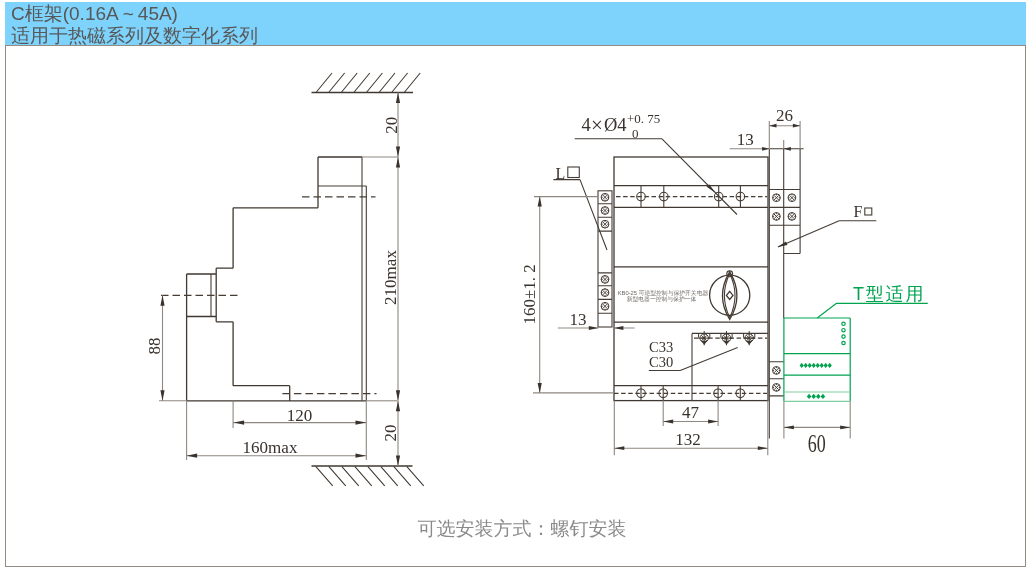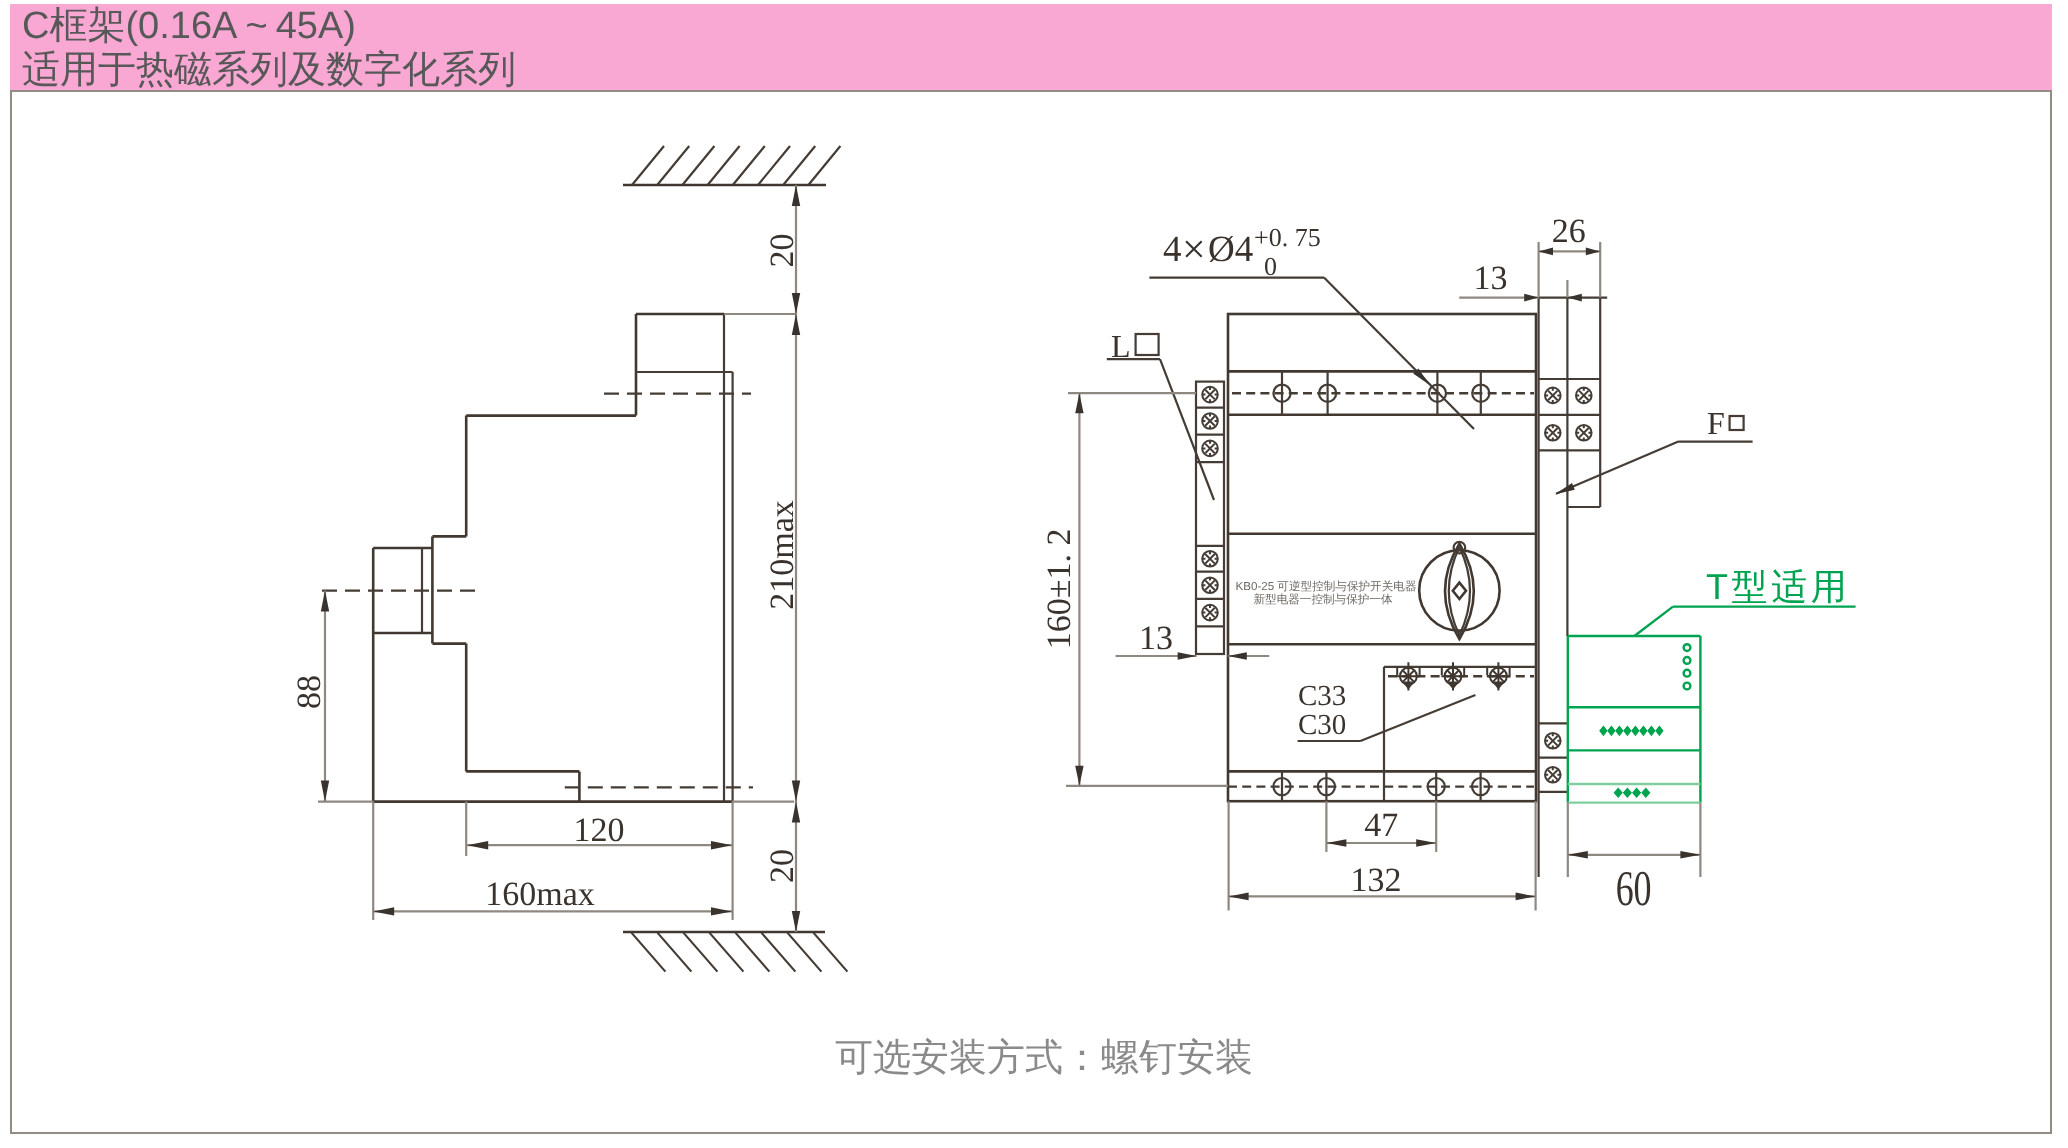--- a/index.html
+++ b/index.html
@@ -1,16 +1,16 @@
 <!DOCTYPE html>
 <html><head>
 <meta charset="utf-8">
 <style>
 html,body{margin:0;padding:0;width:1034px;height:574px;background:#fff;font-family:"Liberation Sans",sans-serif;overflow:hidden;}
-.hdr{position:absolute;filter:brightness(1);left:5px;top:2px;width:1021px;height:43px;background:#f9a8d4;color:#585858;font-size:19px;line-height:21.5px;padding:1px 16px 0 6px;box-sizing:border-box;}
+.hdr{position:absolute;filter:brightness(1);left:5px;top:2px;width:1021px;height:43px;background:#7dd3fc;color:#585858;font-size:19px;line-height:21.5px;padding:1px 16px 0 6px;box-sizing:border-box;}
 .panel{position:absolute;left:5px;top:45px;width:1021px;height:522px;background:#fff;border:1px solid #948c84;box-sizing:border-box;}
 .foot{position:absolute;filter:brightness(1);top:516px;left:5px;width:1034px;text-align:center;font-size:19px;color:#8a8a8a;}
 svg.main{position:absolute;left:0;top:0;filter:brightness(1);}
 .k{stroke:#413931;stroke-width:1.3;fill:none}
 .k2{stroke:#453d35;stroke-width:1.1;fill:none}
 .g{stroke:#8f8880;stroke-width:1.1;fill:none}
 .d{stroke:#453c34;stroke-width:1.2;fill:none;stroke-dasharray:7.5 4}
 .d2{stroke:#453c34;stroke-width:1.2;fill:none;stroke-dasharray:4.5 2.6}
 .gr{stroke:#00a350;stroke-width:1.2;fill:none}
 .grl{stroke:#7fcf9e;stroke-width:1.2;fill:none}

